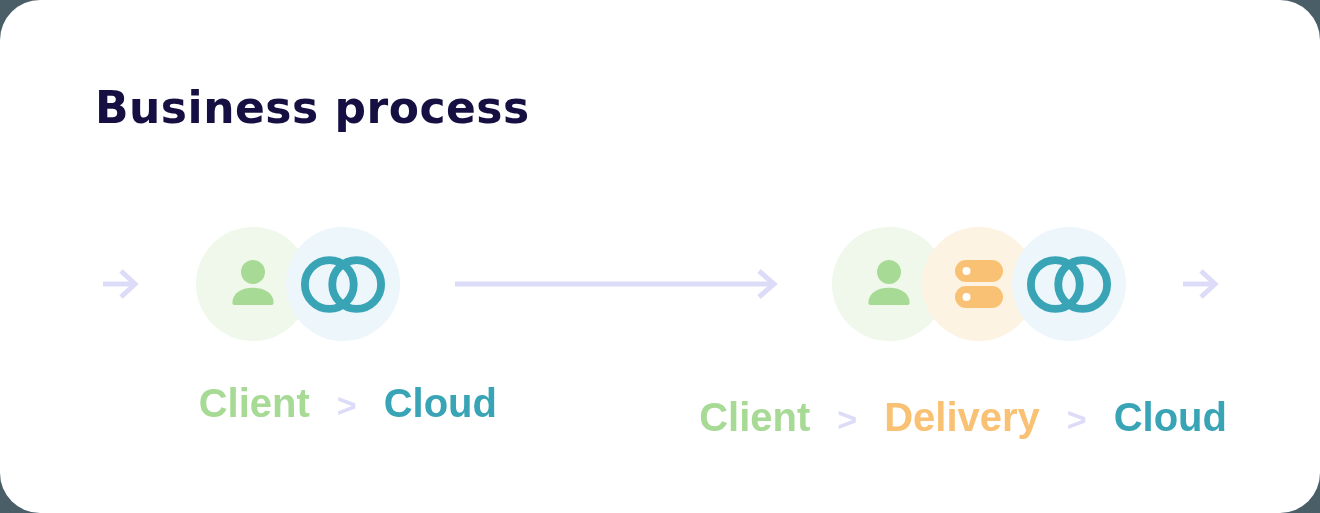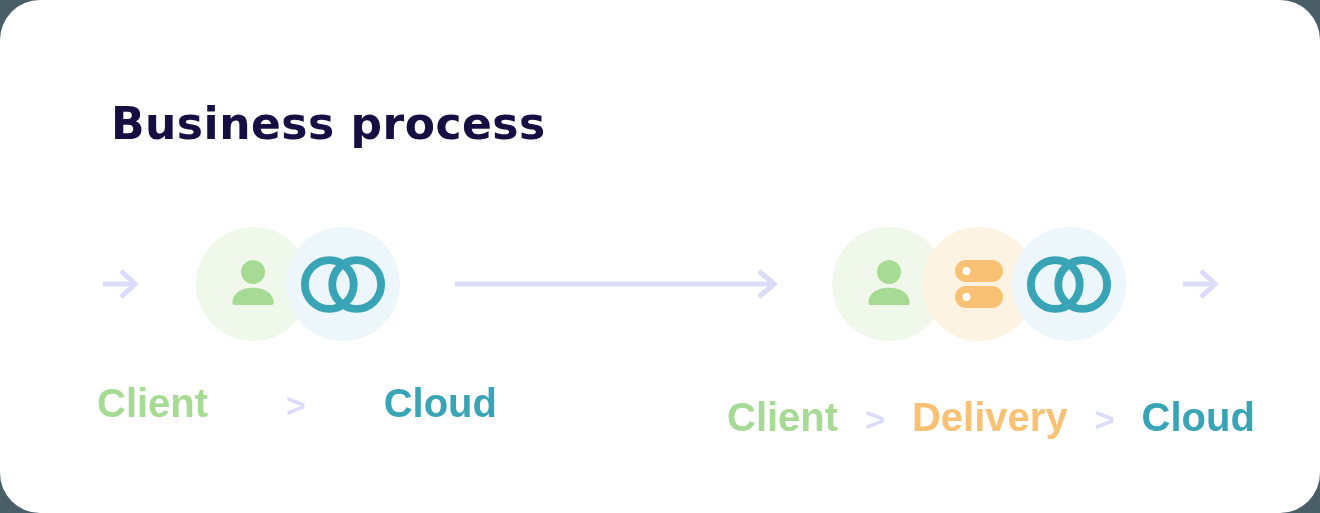--- a/index.html
+++ b/index.html
@@ -44,39 +44,39 @@
     top: 266px;
   }
   .arrow-small-left { left: 101px; }
   .arrow-long { left: 453px; }
   .arrow-small-right { left: 1181px; }
   .caption {
     position: absolute;
     top: 381px;
     display: flex;
     align-items: baseline;
-    justify-content: space-between;
+    justify-content: flex-end;
     gap: 27px;
     font-size: 40px;
     font-weight: 600;
     white-space: nowrap;
   }
   .caption .sep { font-size: 34px; font-weight: 600; }
   .caption-left  { left: 97px;  width: 400px; }
   .caption-right { left: 727px; width: 500px; }
   svg { display: block; }
 </style>
 </head>
 <body>
 
 <div class="stage-wrap" style="background-color: rgb(74, 94, 103);">
 
   <div class="card" style="background-color: rgb(255, 255, 255);">
 
-    <h1 class="page-title" style="margin: 16px; color: rgb(22, 16, 66);">Business process</h1>
+    <h1 class="page-title" style="margin: 0px; color: rgb(22, 16, 66);">Business process</h1>
 
     <div class="arrow arrow-small-left">
       <svg width="40" height="36" viewBox="0 0 40 36" fill="none">
         <path d="M2 18 H33" stroke-width="5" stroke="#dcdcf8"></path>
         <path d="M20 5 L34 18 L20 31" stroke-width="5" fill="none" stroke="#dcdcf8"></path>
       </svg>
     </div>
 
     <div class="node-group group-left">
       <div class="node-circle" style="background-color: rgb(239, 248, 234);">

